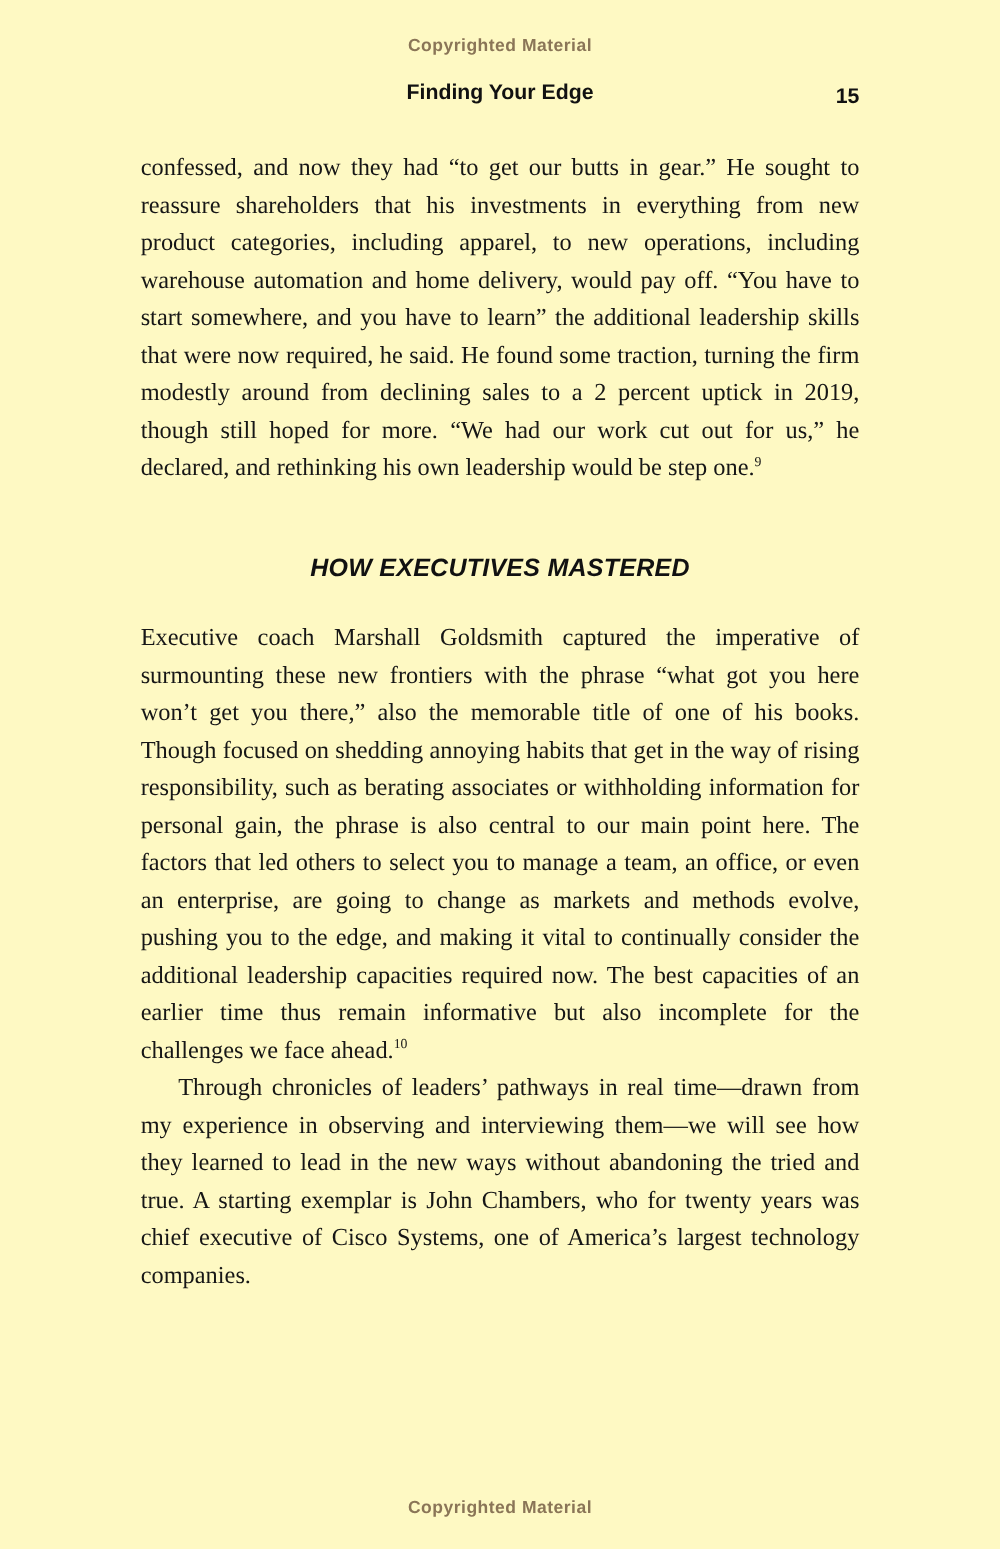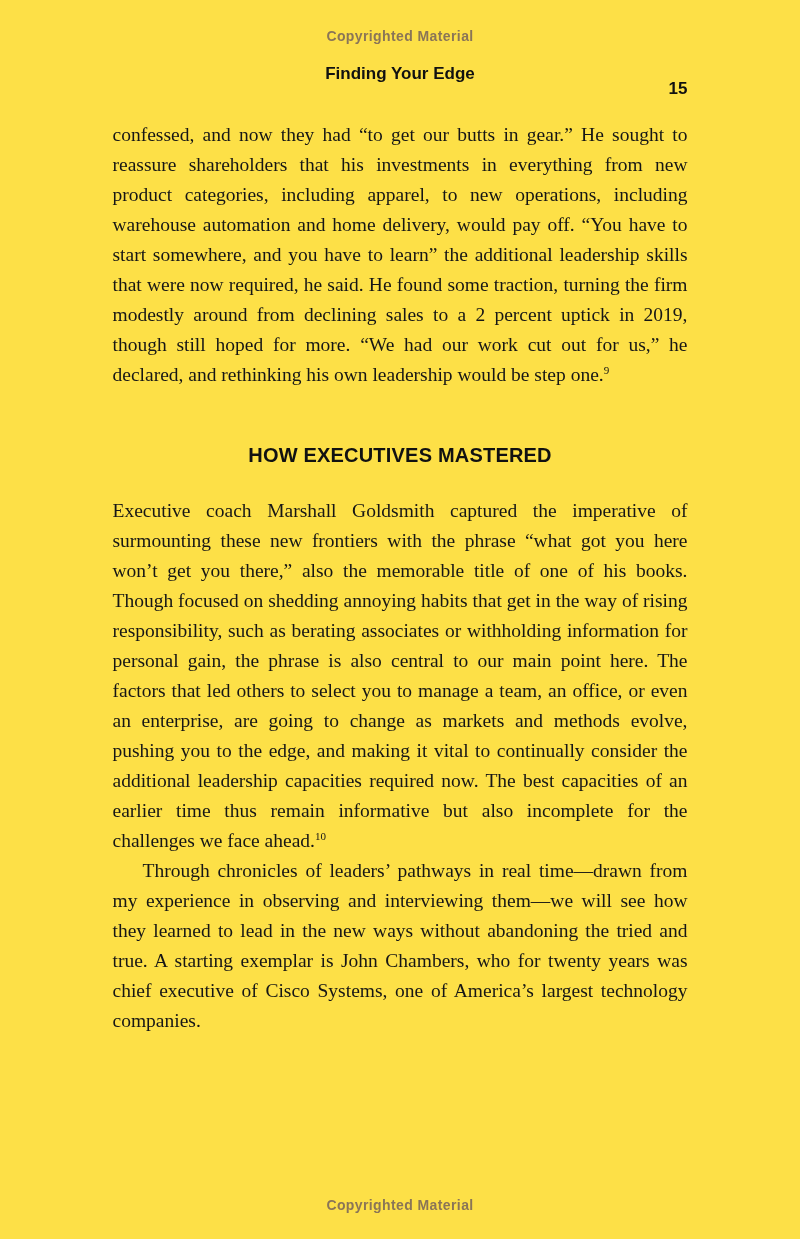--- a/index.html
+++ b/index.html
@@ -5,21 +5,21 @@
   html, body {
     margin: 0;
     padding: 0;
     background: #ffffff;
   }
   .page {
     position: relative;
     width: 800px;
     height: 1239px;
     margin: 0 auto;
-    background: #fde047;
+    background: #fef9c3;
     overflow: hidden;
   }
   .banner {
     text-align: center;
     font-family: "Liberation Sans", sans-serif;
     font-size: 14px;
     font-weight: 700;
     letter-spacing: 0.4px;
     color: var(--copyright-color, #8a7557);
   }
@@ -45,21 +45,21 @@
   .rh-title {
     position: absolute;
     left: 0;
     right: 0;
     top: 0;
     text-align: center;
   }
   .rh-page {
     position: absolute;
     right: 0;
-    top: 15px;
+    top: 3px;
   }
   .text-block {
     width: 575px;
     margin: 34px auto 12px;
     font-family: "Liberation Serif", serif;
     font-size: 19.5px;
     line-height: 30px;
     color: var(--text-color, #161616);
     text-align: justify;
   }
@@ -80,20 +80,21 @@
     text-align: center;
     font-family: "Liberation Sans", sans-serif;
     font-size: 20px;
     line-height: 30px;
     font-weight: 700;
     letter-spacing: 0.2px;
     color: #111111;
   }
   .sh-line {
     display: block;
+    font-style: italic;
   }
 </style>
 </head>
 <body>
 
 <div class="page">
 
   <div class="banner top">Copyrighted Material</div>
 
   <div class="running-header">

